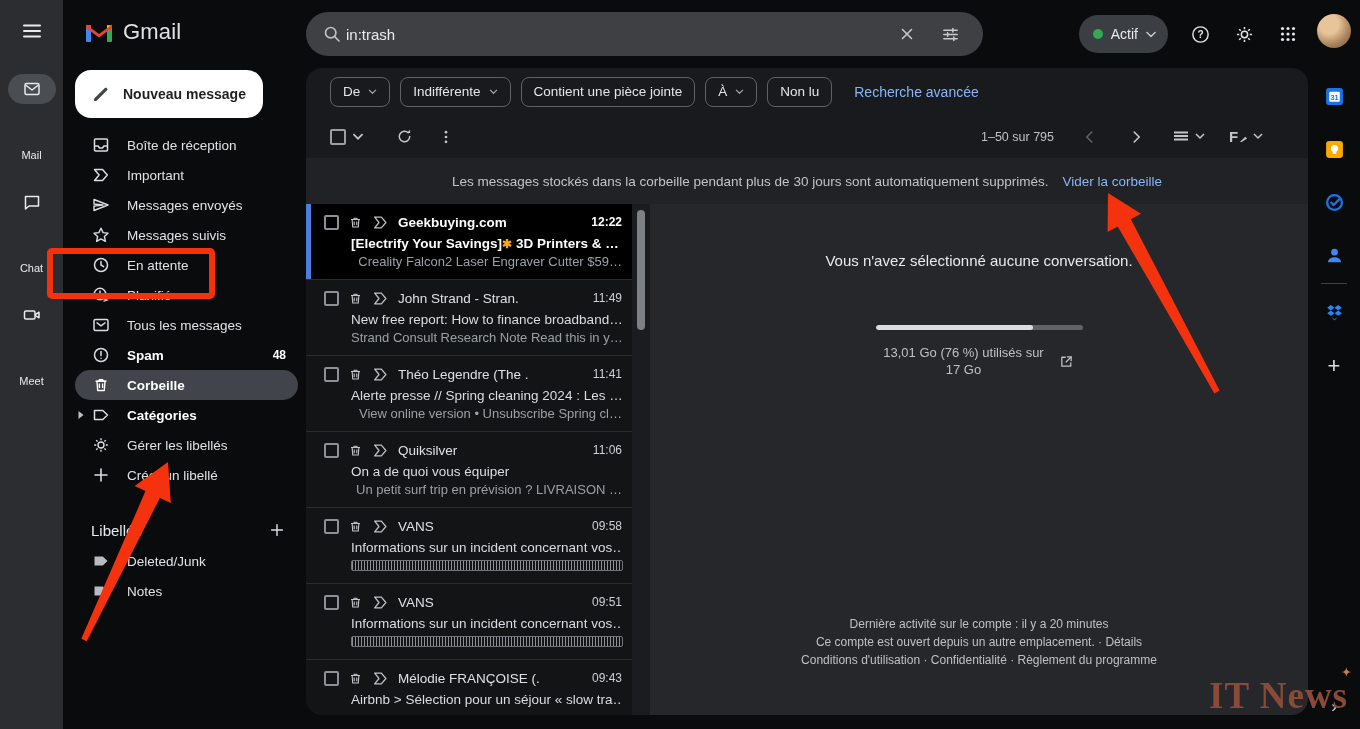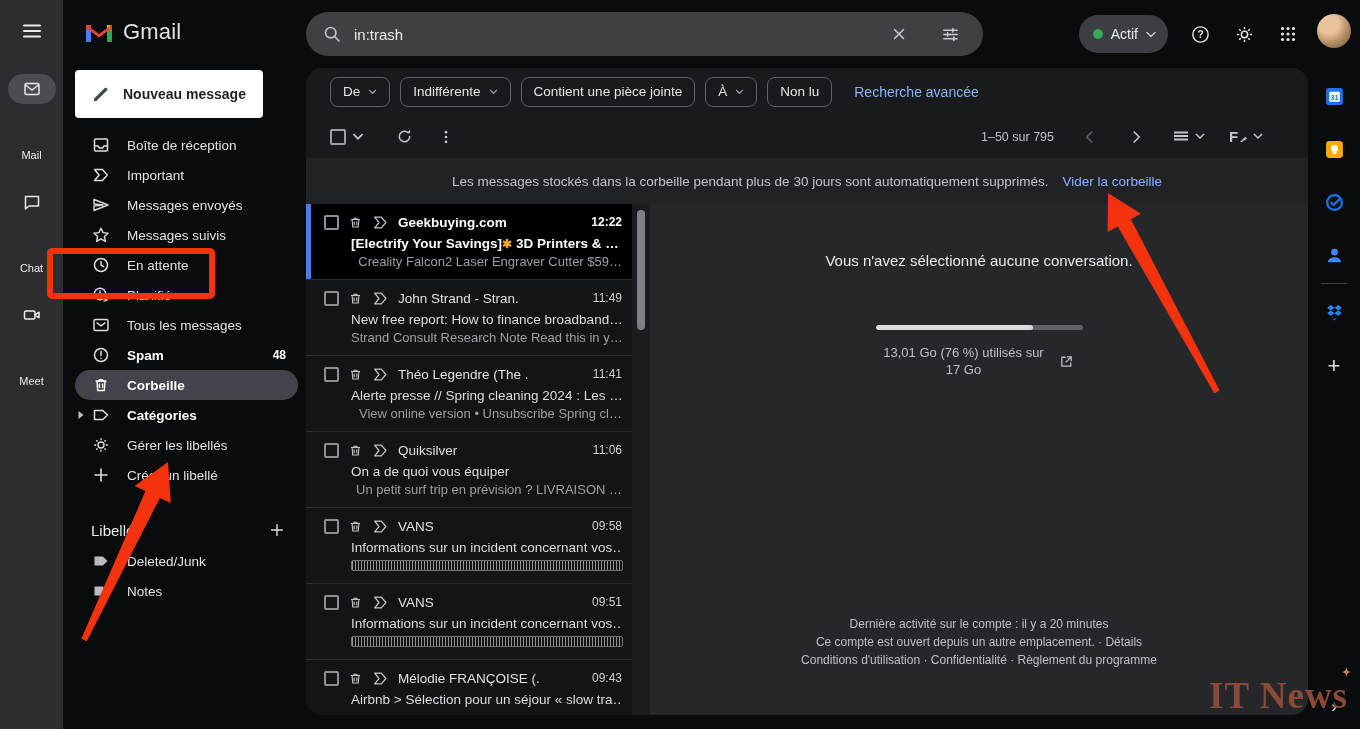--- a/index.html
+++ b/index.html
@@ -12,37 +12,37 @@
   .hamburger { width:46px; height:46px; border-radius:50%; display:flex; align-items:center; justify-content:center; cursor:pointer; }
   .rail-group { display:flex; flex-direction:column; align-items:center; margin-top:20px;gap:40px; }
   .rail-pill { width:48px; height:30px; border-radius:16px; display:flex; align-items:center; justify-content:center; }
   .rail-pill.active { background:#4a4d52; }
   .rail-label { font-size:11px; margin-top:5px; color:#e8eaed; }
 
   
   .sidebar { width:243px; flex:0 0 243px; background:#0a0b0c; display:flex; flex-direction:column; }
   .logo-row { height:64px; display:flex; align-items:center; padding-left:22px; gap:10px; }
   .logo-text { font-size:22px; color:#dfe1e5; letter-spacing:.2px; }
-  .compose { margin:6px 0 12px 12px; width:188px; height:48px; background:#ffffff; border-radius:4px; display:flex; align-items:center; gap:12px; padding-left:16px; cursor:pointer; }
+  .compose { margin:6px 0 12px 12px; width:188px; height:48px; background:#ffffff; border-radius:16px; display:flex; align-items:center; gap:12px; padding-left:16px; cursor:pointer; }
   .compose span { color:#1f1f1f; font-size:14px; font-weight:bold; }
   .nav { display:flex; flex-direction:column; }
   .nav-item { height:30px; margin:0 8px 0 12px; border-radius:15px; display:flex; align-items:center; padding:0 12px 0 16px; gap:16px; font-size:13.5px; color:#e0e2e5; cursor:pointer; position:relative; }
   .nav-item .lbl { flex:1; white-space:nowrap; overflow:hidden; }
   .nav-item .badge { font-size:12px; color:#e0e2e5; }
   .nav-item.bold .lbl, .nav-item.bold .badge { font-weight:bold; color:#fff; }
   .nav-item.selected { background:#41444a; }
   .nav-item.selected .lbl { font-weight:bold; color:#fff; }
   .expand-caret { position:absolute; left:2px; top:10px; }
   .labels-hdr { margin:24px 8px 0 12px; height:32px; display:flex; align-items:center; padding:0 12px 0 16px; font-size:15px; color:#e8eaed; }
   .labels-hdr .lbl { flex:1; }
 
   
   .main-col { flex:1; display:flex; flex-direction:column; min-width:0; }
   .top-bar { height:68px; display:flex; align-items:center; }
-  .search { width:680px; height:44px; background:#3e4044; border-radius:22px; display:flex; align-items:center; padding:0 12px 0 16px; gap:12px; }
+  .search { width:680px; height:44px; background:#3e4044; border-radius:22px; display:flex; align-items:center; padding:0 12px 0 16px; gap:4px; }
   .search input { flex:1; background:transparent; border:none; outline:none; color:#e8eaed; font-size:15px; font-family:"Liberation Sans",sans-serif; }
   .icon-btn { width:40px; height:40px; border-radius:50%; display:flex; align-items:center; justify-content:center; cursor:pointer; flex:0 0 auto; }
   .status-pill { margin-left:96px; height:38px; background:#3b3e42; border-radius:19px; display:flex; align-items:center; gap:8px; padding:0 12px 0 14px; cursor:pointer; }
   .status-dot { width:10px; height:10px; border-radius:50%; background:#34a853; }
   .status-pill span { font-size:14px; color:#e8eaed; }
   .topbar-icons { display:flex; align-items:center; gap:4px; margin-left:12px; }
 
   .container { margin-right:0; width:1002px; height:647px; background:#191a1d; border-radius:16px; overflow:hidden; display:flex; flex-direction:column; }
   .chips-row { height:47px; display:flex; align-items:center; padding-left:24px; gap:10px; }
   .chip { height:30px; border:1px solid #5f6368; border-radius:8px; display:flex; align-items:center; gap:8px; padding:0 12px; font-size:13.5px; color:#e3e5e8; cursor:pointer; white-space:nowrap; }

